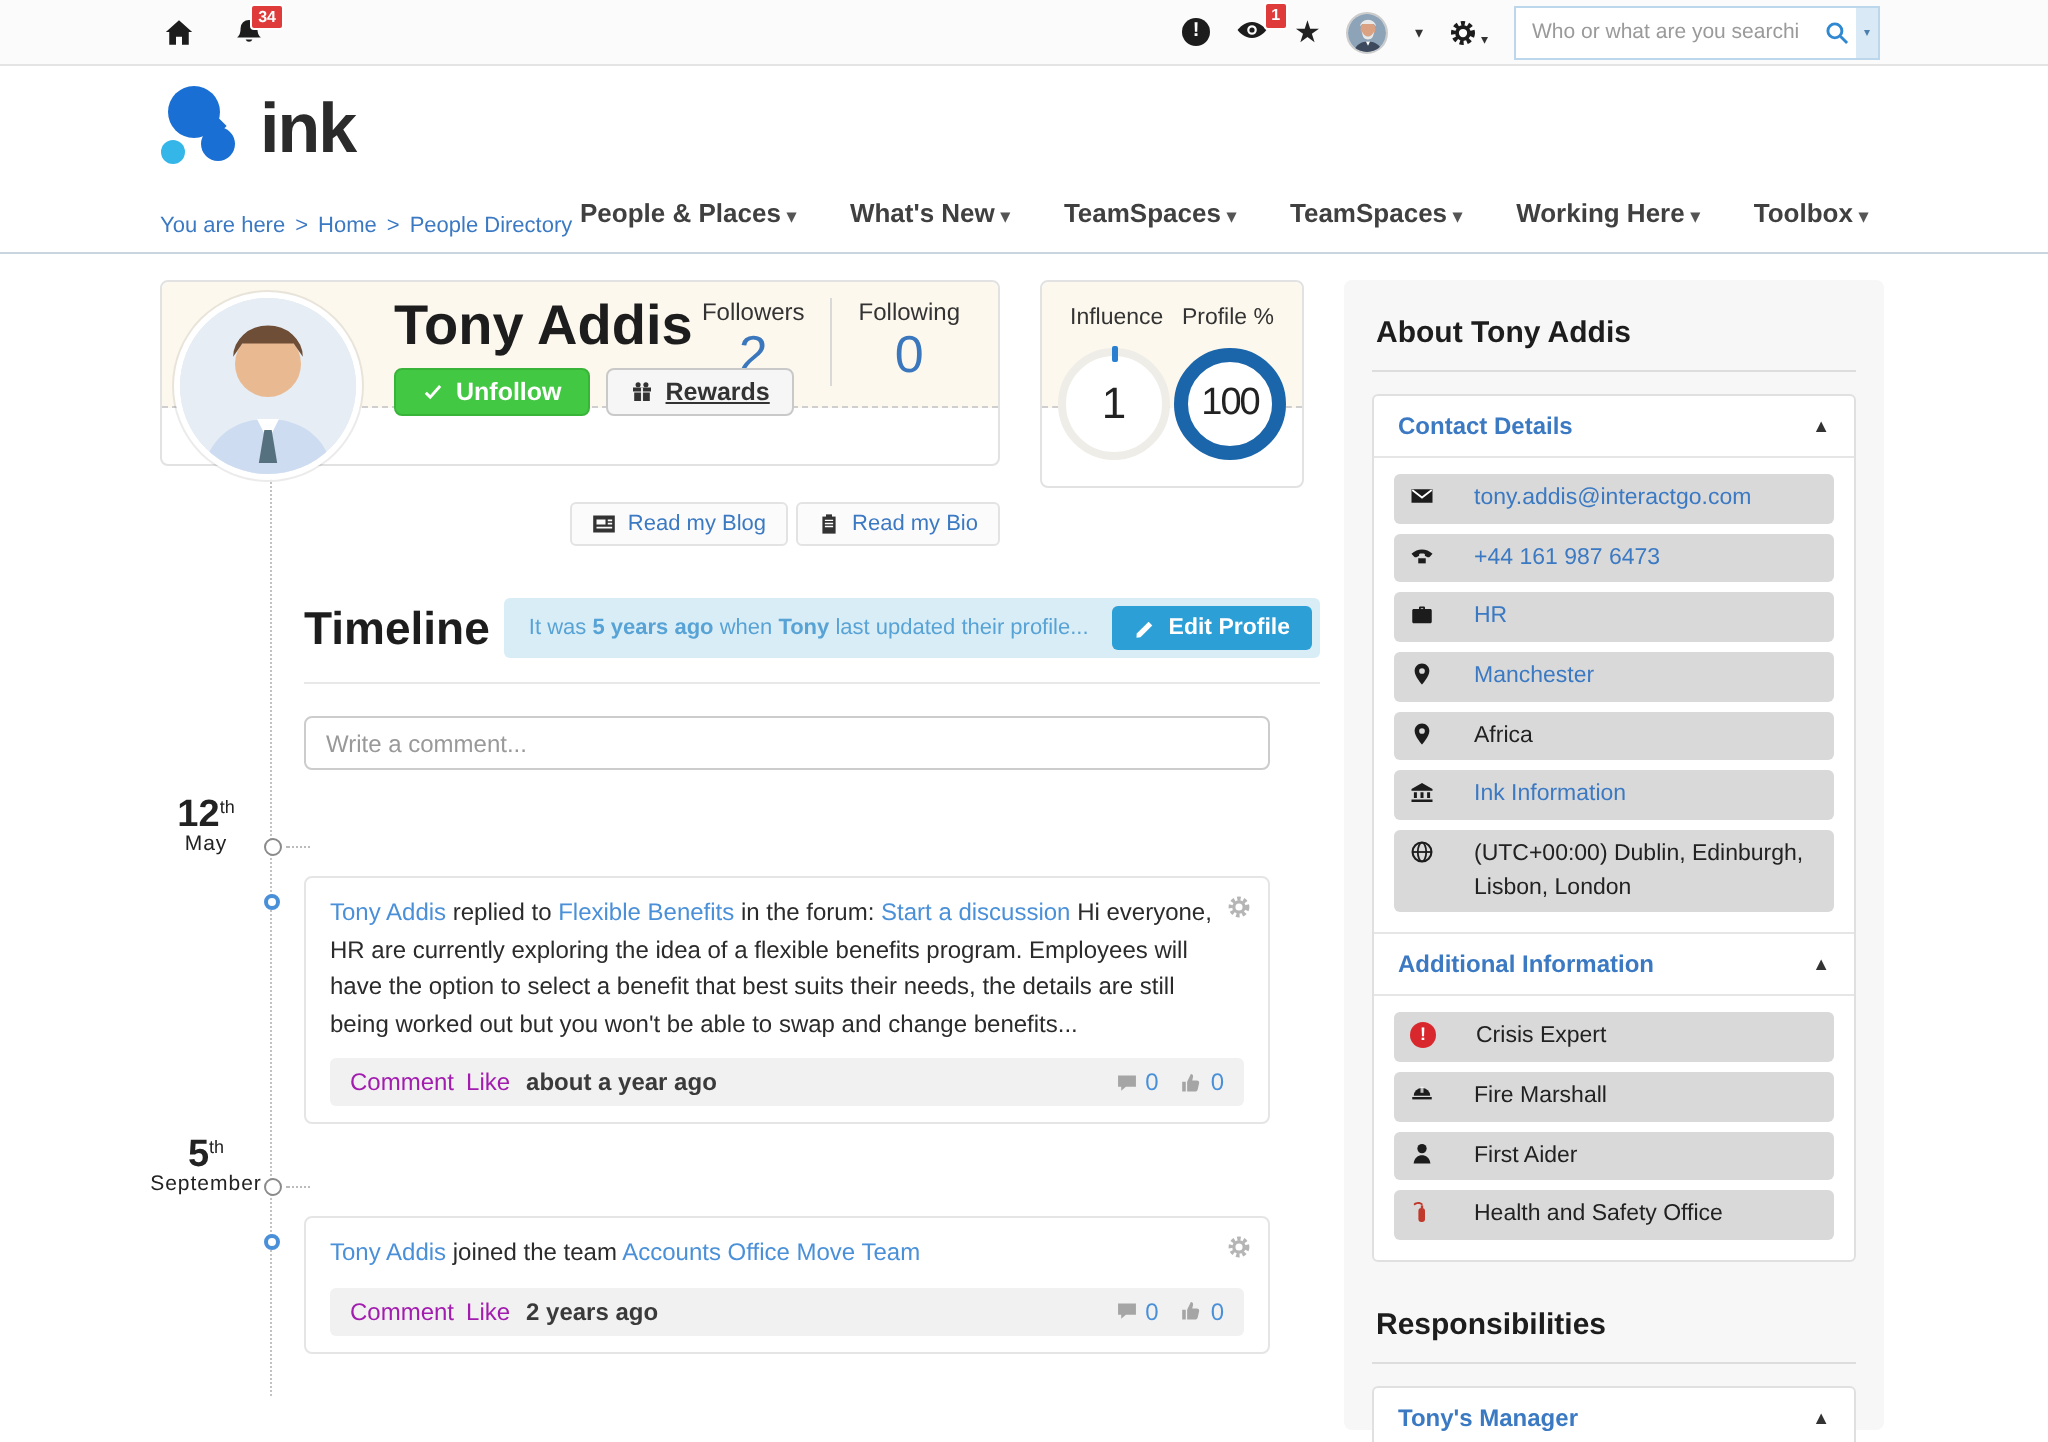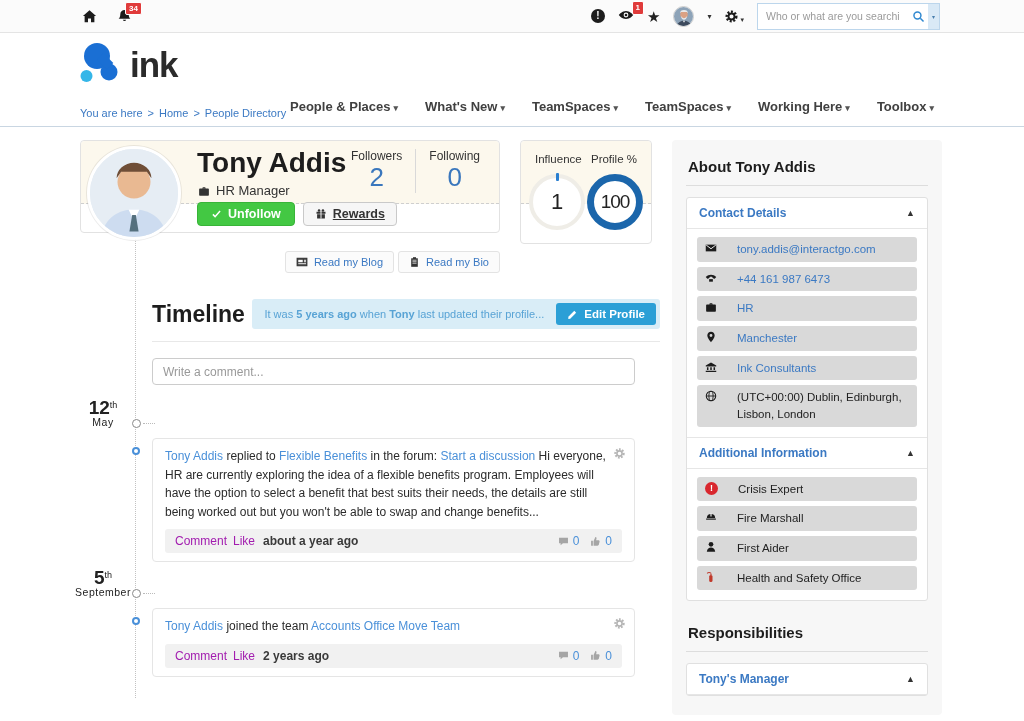--- a/index.html
+++ b/index.html
@@ -55,21 +55,21 @@
   .pc-avatar { position:absolute; left:6px; top:5px; width:94px; height:94px; border-radius:50%;
     border:3px solid #fff; box-shadow:0 0 0 1px rgba(0,0,0,.08); overflow:hidden; z-index:3; background:#dfe9f2;}
   .pc-name { position:absolute; left:116px; top:6px; font-size:28px; font-weight:600; color:#1d1d1d; }
   .pc-job { position:absolute; left:117px; top:42px; font-size:13px; color:#333;
     display:flex; align-items:center; gap:6px; }
   .pc-stats { position:absolute; right:6px; top:8px; display:flex; }
   .stat { padding:0 13px; text-align:center; }
   .stat:first-child { border-right:1px solid #d9d9d9; }
   .stat-label { font-size:12px; color:#333; }
   .stat-num { font-size:26px; color:#3a77bd; line-height:1.15; }
-  .pc-buttons { position:absolute; left:116px; bottom:6px; display:flex; gap:8px; }
+  .pc-buttons { position:absolute; left:116px; bottom:24px; display:flex; gap:8px; }
   .btn-green { background:#43c843; border:1px solid #38b438; color:#fff; font-size:12.5px;
     font-weight:700; padding:4px 13px; border-radius:4px; display:flex; gap:6px; align-items:center; cursor:pointer;}
   .btn-gray { background:#f6f6f6; border:1px solid #c9c9c9; color:#333; font-size:12.5px;
     font-weight:700; padding:4px 11px; border-radius:4px; display:flex; gap:6px; align-items:center; cursor:pointer;text-decoration:underline;}
   .tabs-row { width:420px; display:flex; justify-content:flex-end; gap:4px; margin-top:7px; }
   .tab { background:#fbfbfb; border:1px solid #e3e3e3; border-radius:3px; font-size:11px;
     color:#3b79c3; padding:4px 10px; display:flex; gap:6px; align-items:center; cursor:pointer; }
   .tab .ic { color:#333; }
 
   .influence-card { width:132px; height:104px; border:1px solid #e2e2e2; border-radius:4px;
@@ -512,23 +512,29 @@
           <span class="txt lnk">HR</span>
         </div>
         <div class="pill">
           <svg class="ic" width="12" height="12">
               <use href="#s-pin"></use>
             </svg>
           <span class="txt lnk">Manchester</span>
         </div>
         <div class="pill">
           <svg class="ic" width="12" height="12">
+              <use href="#s-pin"></use>
+            </svg>
+          <span class="txt">Africa</span>
+        </div>
+        <div class="pill">
+          <svg class="ic" width="12" height="12">
               <use href="#s-bank"></use>
             </svg>
-          <span class="txt lnk">Ink Consultants</span>
+          <span class="txt lnk">Ink Information</span>
         </div>
         <div class="pill">
           <svg class="ic" width="12" height="12">
               <use href="#s-globe"></use>
             </svg>
           <span class="txt">(UTC+00:00) Dublin, Edinburgh, Lisbon, London</span>
         </div>
       </div>
 
       <div class="sb-sec-head mid">

